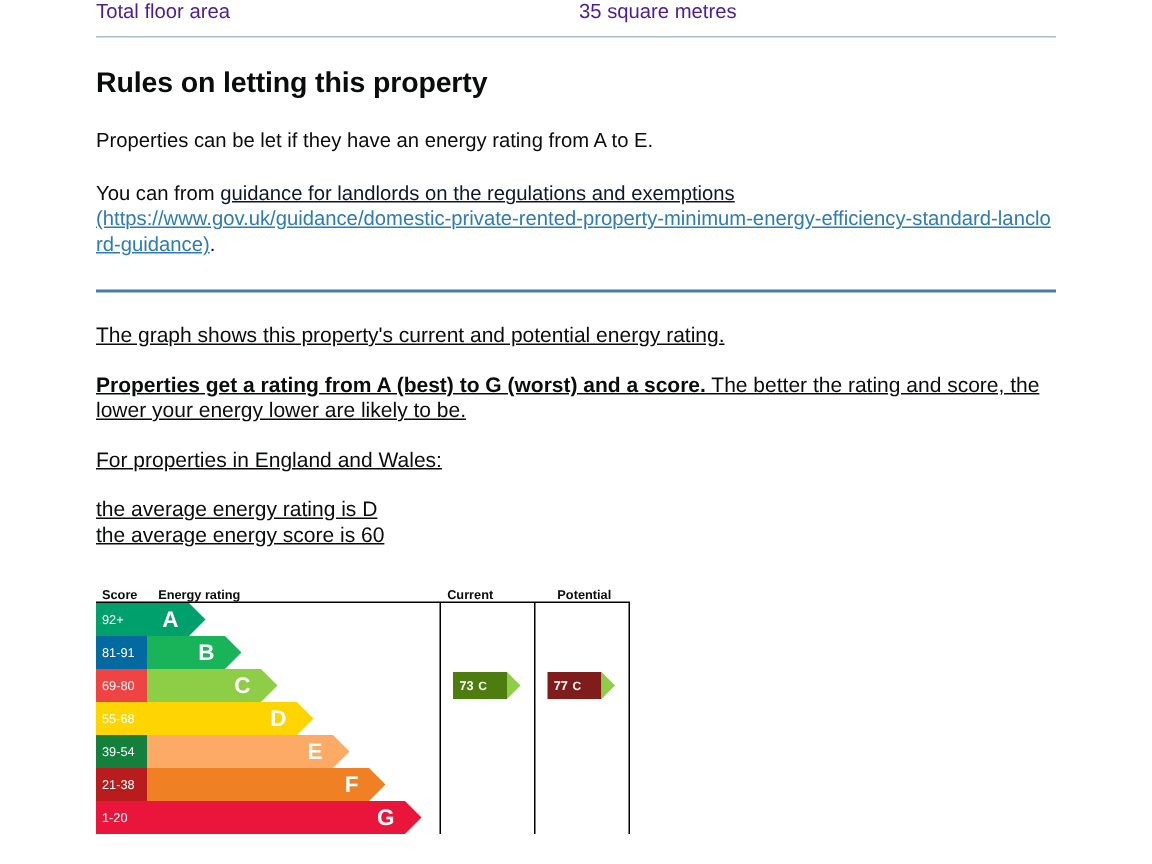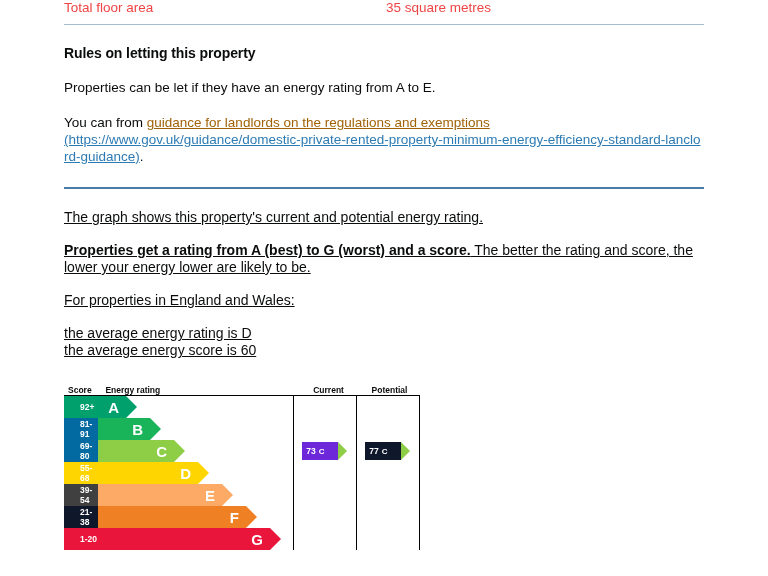--- a/index.html
+++ b/index.html
@@ -21,48 +21,48 @@
     box-sizing: border-box;
     padding: 0 64px;
   }
   
   .top-row {
     display: flex;
     font-size: 13.5px;
     line-height: 16px;
     padding-top: 0px;
     height: 18px;
-    color: #ef4444;
+    color: #4c1d95;
   }
   .top-row .label { width: 322px; }
   .top-row .value { flex: 1; }
 
   .rule {
     border: 0;
     border-top: 1px solid #a6bcd0;
     margin: 6px 0 0 0;
     height: 0;
   }
   .rule.thick {
     border-top: 2px solid #4a7ca8;
   }
 
   h2.section-title {
-    font-size: 14px;
+    font-size: 19px;
     font-weight: bold;
     margin: 20px 0 0 0;
     letter-spacing: -0.1px;
   }
   p.body {
     font-size: 13.5px;
     line-height: 17px;
     margin: 18px 0 0 0;
   }
   a.link {
-    color: #a16207;
+    color: #0f172a;
   }
   .url {
     color: #2e7bb3;
     text-decoration: underline;
     word-break: break-all;
   }
 
   
   .cols {
     display: flex;
@@ -98,43 +98,43 @@
   }
   .epc-head {
     display: flex;
     font-weight: bold;
     font-size: 8.5px;
     height: 14px;
     align-items: flex-end;
   }
   .epc-head .h-score { width: 34px; padding-left: 4px;}
   .epc-head .h-rating { width: 196px; padding-left: 4px;}
-  .epc-head .h-cur { width: 62px; text-align: center; }
+  .epc-head .h-cur { width: 62px; text-align: left; }
   .epc-head .h-pot { width: 62px; text-align: center; }
 
   .epc-body {
     display: flex;
     border-top: 1px solid #000;
   }
   .bars {
     width: 230px;
     border-right: 1px solid #000;
   }
   .bar-row {
     display: flex;
     align-items: stretch;
     height: 22px;
   }
   .bar-score {
     width: 34px;
-    font-weight: bold;
+    font-weight: normal;
     font-size: 8.5px;
     display: flex;
     align-items: center;
-    padding-left: 16px;
+    padding-left: 4px;
     box-sizing: border-box;
     color: #fff;
   }
   .bar-band {
     position: relative;
     display: flex;
     align-items: center;
     justify-content: flex-end;
     color: #fff;
     font-weight: bold;
@@ -225,48 +225,48 @@
       <div class="bars" id="bars">
           <div class="bar-row">
             <div class="bar-score" style="background: rgb(0, 160, 109);">92+</div>
             <div class="bar-band" style="background: rgb(0, 160, 109); --bandcolor: #00a06d; width: 28px;">A</div>
           </div>
           <div class="bar-row">
             <div class="bar-score" style="background: #0369a1;">81-91</div>
             <div class="bar-band" style="background: rgb(25, 180, 89); --bandcolor: #19b459; width: 52px;">B</div>
           </div>
           <div class="bar-row">
-            <div class="bar-score" style="background: #0369a1;">69-80</div>
+            <div class="bar-score" style="background: #ef4444;">69-80</div>
             <div class="bar-band" style="background: rgb(141, 206, 70); --bandcolor: #8dce46; width: 76px;">C</div>
           </div>
           <div class="bar-row">
             <div class="bar-score" style="background: rgb(255, 213, 0);">55-68</div>
             <div class="bar-band" style="background: rgb(255, 213, 0); --bandcolor: #ffd500; width: 100px;">D</div>
           </div>
           <div class="bar-row">
-            <div class="bar-score" style="background: #404040;">39-54</div>
+            <div class="bar-score" style="background: #15803d;">39-54</div>
             <div class="bar-band" style="background: rgb(252, 170, 101); --bandcolor: #fcaa65; width: 124px;">E</div>
           </div>
           <div class="bar-row">
-            <div class="bar-score" style="background: #0f172a;">21-38</div>
+            <div class="bar-score" style="background: #b91c1c;">21-38</div>
             <div class="bar-band" style="background: rgb(239, 128, 35); --bandcolor: #ef8023; width: 148px;">F</div>
           </div>
           <div class="bar-row">
             <div class="bar-score" style="background: rgb(233, 21, 59);">1-20</div>
             <div class="bar-band" style="background: rgb(233, 21, 59); --bandcolor: #e9153b; width: 172px;">G</div>
           </div>
         </div>
       <div class="cur-col" id="cur-col">
-          <div class="arrow" style="background: #6d28d9; --c: #8dce46; top: 46px;">
+          <div class="arrow" style="background: #4d7c0f; --c: #8dce46; top: 46px;">
             <span>73</span>
             <span class="sml">C</span>
           </div>
         </div>
       <div class="pot-col" id="pot-col">
-          <div class="arrow" style="background: #0f172a; --c: #8dce46; top: 46px;">
+          <div class="arrow" style="background: #7f1d1d; --c: #8dce46; top: 46px;">
             <span>77</span>
             <span class="sml">C</span>
           </div>
         </div>
     </div>
   </div>
 
 </div>
 
 </body></html>

